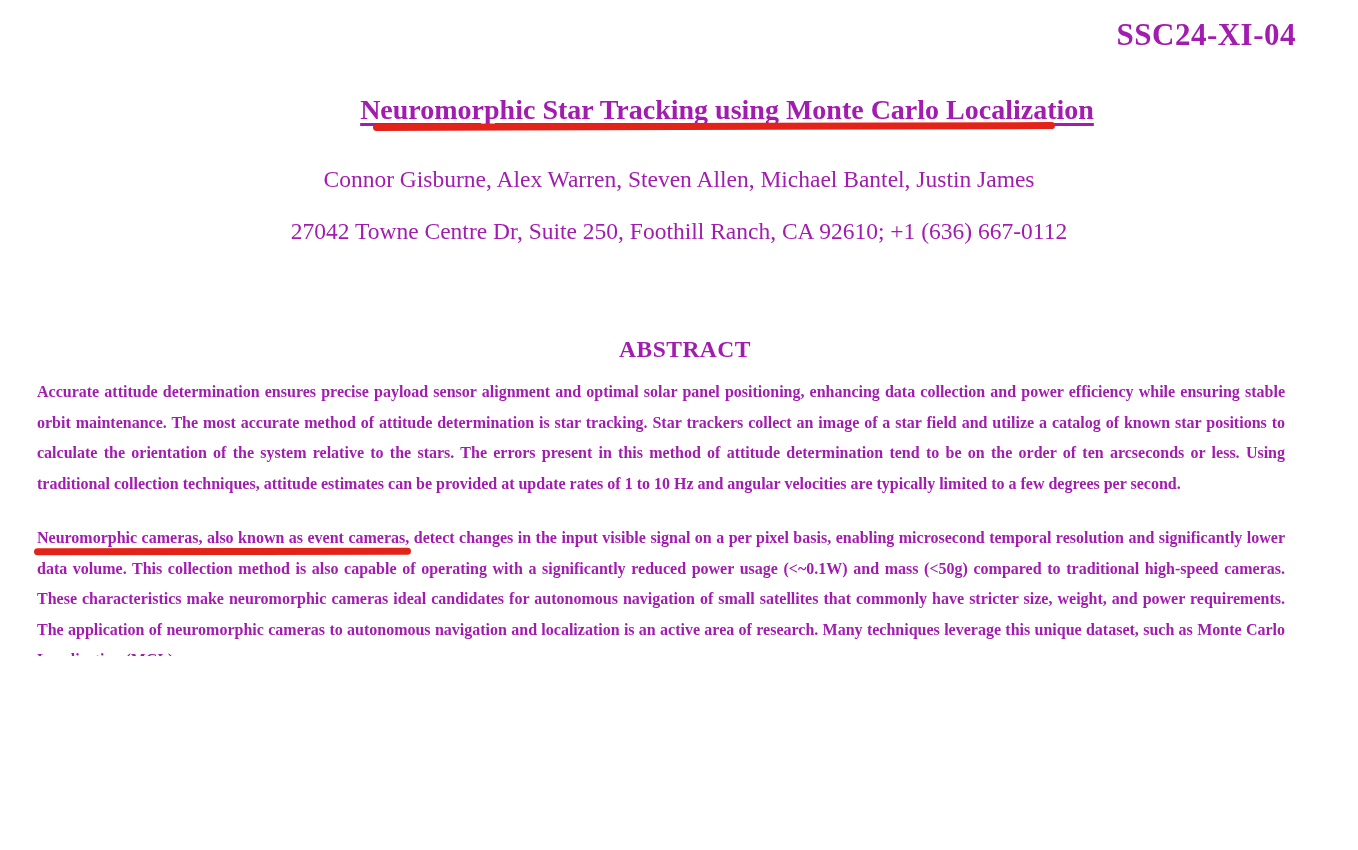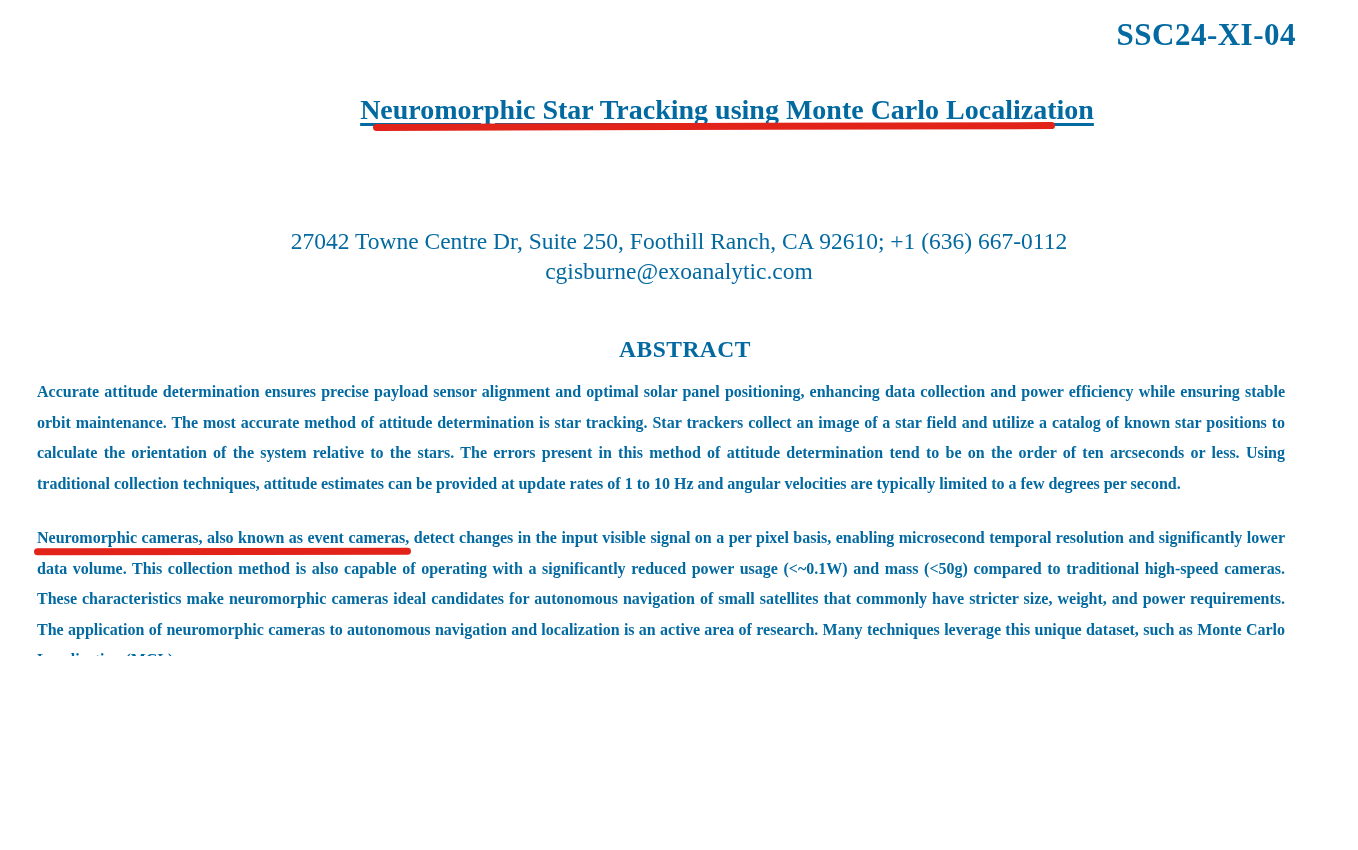--- a/index.html
+++ b/index.html
@@ -1,21 +1,21 @@
 <!DOCTYPE html>
 <html><head>
 <meta charset="utf-8">
 <style>
   html, body { margin: 0; padding: 0; background: #ffffff; }
   .page {
     position: relative;
     width: 1358px;
     height: 656px;
     background: #ffffff;
-    color: #0369a1;
+    color: #a21caf;
     font-family: "Liberation Serif", "DejaVu Serif", serif;
     overflow: hidden;
   }
   .paper-id {
     position: absolute;
     top: 17px;
     right: 62px;
     font-size: 31px;
     font-weight: 700;
     letter-spacing: 0.5px;
@@ -52,21 +52,21 @@
   .center-line {
     position: absolute;
     left: 0;
     width: 100%;
     text-align: center;
     font-size: 23.5px;
     line-height: 30px;
   }
   .authors     { top: 164px; }
   .affiliation { top: 195px; }
-  .address     { top: 226px; }
+  .address     { top: 216px; }
   .email       { top: 256px; }
   .red-under { position: relative; }
   .affiliation .red-under::after {
     content: "";
     position: absolute;
     left: -8px;
     right: -6px;
     bottom: -3px;
     height: 6px;
     background: #e2231a;
@@ -113,25 +113,25 @@
 <body>
 
 <div class="page">
 
   <div class="paper-id">SSC24-XI-04</div>
 
   <h1 class="title-wrap">
     <span class="title-text">Neuromorphic Star Tracking using Monte Carlo Localization</span>
   </h1>
 
+  <div class="center-line authors">Connor Gisburne, Alex Warren, Steven Allen, Michael Bantel, Justin James</div>
 
 
   <div class="center-line address">27042 Towne Centre Dr, Suite 250, Foothill Ranch, CA 92610; +1 (636) 667-0112</div>
 
-  <div class="center-line email">cgisburne@exoanalytic.com</div>
 
   <div class="abstract-heading">ABSTRACT</div>
 
   <div class="abstract-body">
     <p class="body-para">Accurate attitude determination ensures precise payload sensor alignment and optimal solar panel positioning, enhancing data collection and power efficiency while ensuring stable orbit maintenance. The most accurate method of attitude determination is star tracking. Star trackers collect an image of a star field and utilize a catalog of known star positions to calculate the orientation of the system relative to the stars. The errors present in this method of attitude determination tend to be on the order of ten arcseconds or less. Using traditional collection techniques, attitude estimates can be provided at update rates of 1 to 10 Hz and angular velocities are typically limited to a few degrees per second.</p>
     <p class="body-para"><span class="red-under">Neuromorphic cameras, also known as event cameras,</span><span> detect changes in the input visible signal on a per pixel basis, enabling microsecond temporal resolution and significantly lower data volume. This collection method is also capable of operating with a significantly reduced power usage (&lt;~0.1W) and mass (&lt;50g) compared to traditional high-speed cameras.  These characteristics make neuromorphic cameras ideal candidates for autonomous navigation of small satellites that commonly have stricter size, weight, and power requirements. The application of neuromorphic cameras to autonomous navigation and localization is an active area of research. Many techniques leverage this unique dataset, such as Monte Carlo Localization (MCL).</span></p>
   </div>
 
 </div>
 

